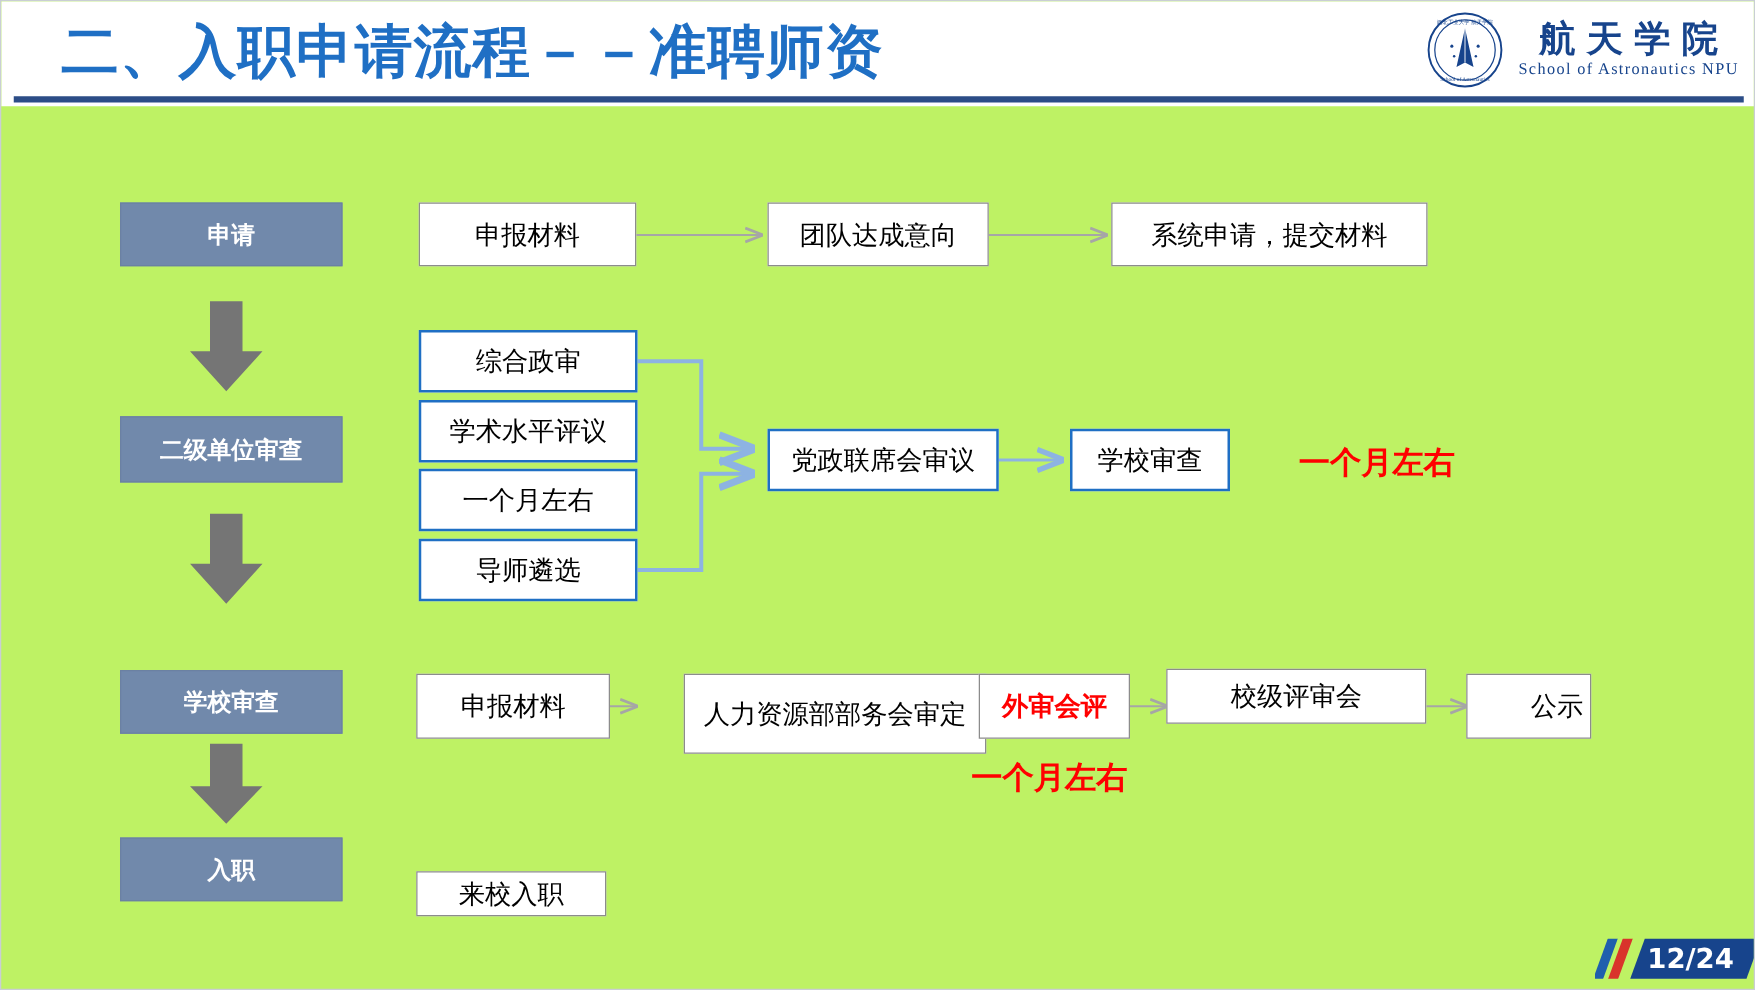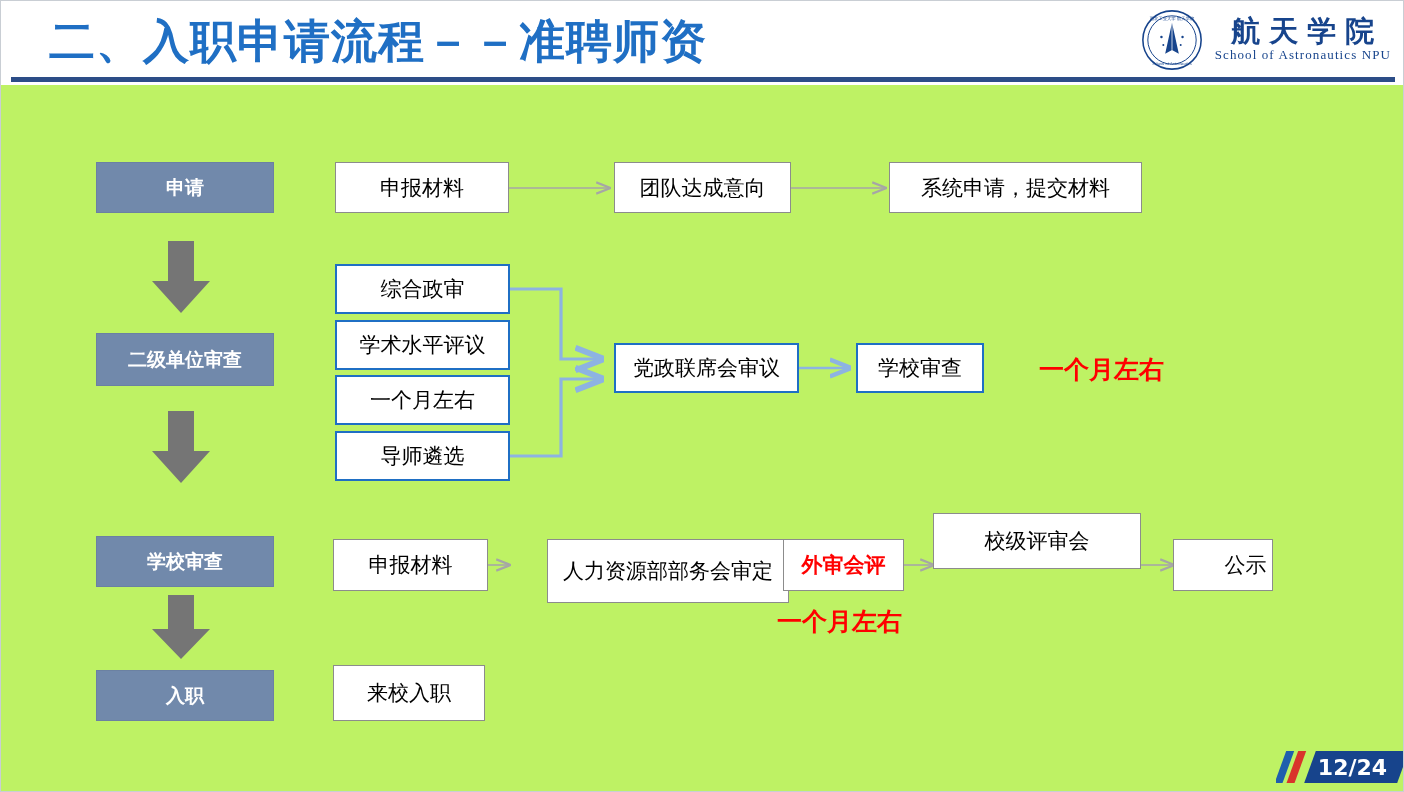--- a/index.html
+++ b/index.html
@@ -174,26 +174,26 @@
   <div class="node blue" style="left:334px; top:430px; width:175px; height:50px;">导师遴选</div>
 
   <div class="node blue" style="left:613px; top:342px; width:185px; height:50px;">党政联席会审议</div>
   <div class="node blue" style="left:855px; top:342px; width:128px; height:50px;">学校审查</div>
 
   <div class="red-note" style="left:1038px; top:352px;">一个月左右</div>
 
   <div class="node gray" style="left:332px; top:538px; width:155px; height:52px;">申报材料</div>
   <div class="node gray" style="left:508px; top:538px; width:242px; height:64px;margin-left:38px;">人力资源部部务会审定</div>
   <div class="node gray red-text" style="left:782px; top:538px; width:121px; height:52px;">外审会评</div>
-  <div class="node gray" style="left:932px; top:512px; width:208px; height:56px;">校级评审会</div>
+  <div class="node gray" style="left:932px; top:534px; width:208px; height:44px;">校级评审会</div>
   <div class="node gray" style="left:1172px; top:538px; width:100px; height:52px;padding-left:45px;">公示</div>
 
   <div class="red-note" style="left:776px; top:604px;">一个月左右</div>
 
-  <div class="node gray" style="left:332px; top:664px; width:152px; height:56px;">来校入职</div>
+  <div class="node gray" style="left:332px; top:696px; width:152px; height:36px;">来校入职</div>
 
   <div id="pagenum">
     <div class="stripes">
       <i class="s1"></i>
         <i class="s2"></i>
     </div>
     <div class="box">
       <span>12/24</span>
     </div>
   </div>

